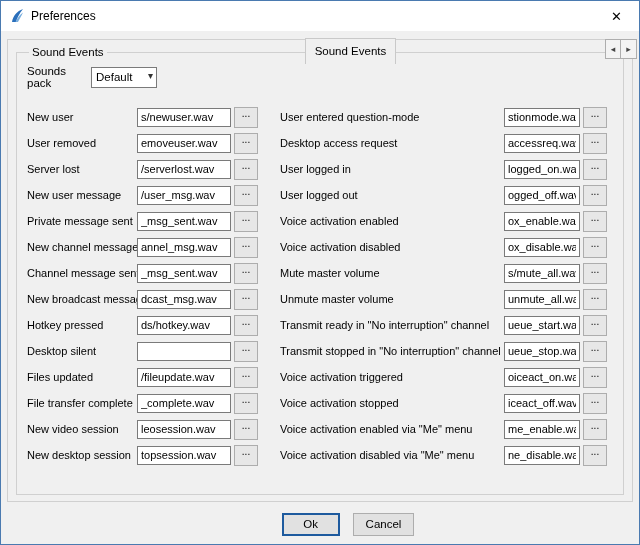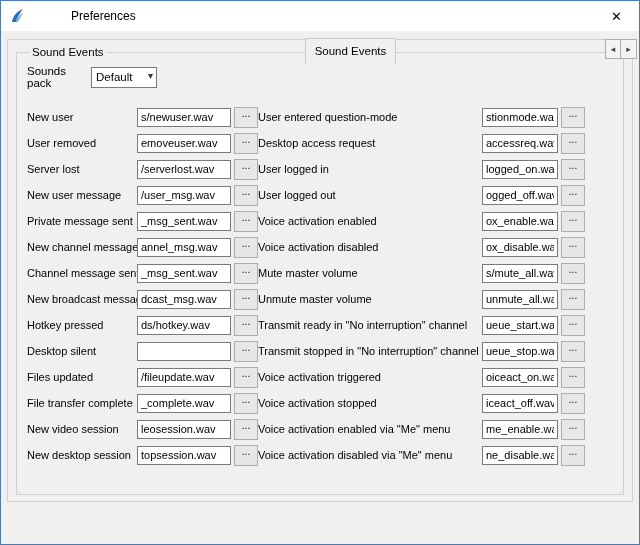--- a/index.html
+++ b/index.html
@@ -4,21 +4,21 @@
 <style>
   * { box-sizing: border-box; margin: 0; padding: 0; }
   html, body { width: 640px; height: 545px; overflow: hidden; }
   body { font-family: "Liberation Sans", sans-serif; font-size: 12px; color: #000; background: #f0f0f0; }
 
   .window { width: 640px; height: 545px; border: 1px solid #4a7ab0; background: #f0f0f0; position: relative; }
 
   
   .titlebar { height: 30px; background: #ffffff; display: flex; align-items: center; padding-left: 8px; }
   .app-icon { width: 16px; height: 16px; margin-right: 6px; display: inline-flex; }
-  .title { font-size: 12px; margin-left: 40px; }
+  .title { font-size: 12px; }
   .close-btn { margin-left: auto; width: 45px; height: 29px; border: none; background: transparent; font-size: 13px; color: #000; cursor: default; font-family: "Liberation Sans", sans-serif; }
 
   
   .tabbar { position: relative; padding: 6px 0 0 8px; height: 33px; }
   .tabs { display: flex; align-items: flex-end; width: 606px; overflow: hidden; height: 27px; }
   .tab { flex: 0 0 auto; padding: 4px 9px 4px 9px; border: 1px solid #d9d9d9; border-bottom: none; background: linear-gradient(#f4f4f4, #e9e9e9); margin-right: 1px; white-space: nowrap; font-size: 11.5px; height: 22px; position: relative; z-index: 1; }
   .tab.active { background: #f0f0f0; height: 26px; padding-top: 6px; margin-top: -2px; z-index: 3; border-color: #c9c9c9; }
   .tab-scroll { position: absolute; right: 2px; top: 8px; display: flex; z-index: 4; }
   .tab-scroll button { width: 16px; height: 20px; border: 1px solid #adadad; background: #f3f3f3; font-size: 9px; padding: 0; color: #444; font-family: "Liberation Sans", sans-serif; }
   .tab-scroll button + button { border-left: none; }
@@ -27,21 +27,21 @@
   .pane { position: absolute; left: 6px; right: 6px; top: 38px; bottom: 42px; border: 1px solid #d0d0d0; background: #f0f0f0; z-index: 2; padding: 6px 8px; }
 
   fieldset.group { border: 1px solid #d0d0d0; height: 100%; padding: 2px 10px 0 10px; }
   fieldset.group legend { font-size: 11.5px; padding: 0 3px; margin-left: 2px; }
 
   .packrow { display: flex; align-items: center; margin: 6px 0 16px 0; height: 22px; }
   .packrow .plabel { width: 64px; font-size: 11.5px; }
   .combo { width: 66px; height: 21px; background: #fff; border: 1px solid #7a7a7a; display: flex; align-items: center; padding-left: 4px; font-size: 11.5px; position: relative; }
   .combo .arrow { position: absolute; right: 3px; top: 2px; font-size: 10px; color: #333; }
 
-  .cols { display: flex; }
+  .cols { display: flex; gap: 22px; }
   .col { display: flex; flex-direction: column; }
   .row { display: flex; align-items: center; height: 26px; }
   .row .lbl { font-size: 11px; white-space: nowrap; overflow: hidden; flex: 0 0 auto; }
   .col.left .lbl { width: 110px; }
   .col.right .lbl { width: 224px; }
   .row input.txt { height: 19px; border: 1px solid #7a7a7a; background: #fff; font-family: "Liberation Sans", sans-serif; font-size: 11px; padding: 0 3px; }
   .col.left input.txt { width: 94px; }
   .col.right input.txt { width: 76px; }
   .row .browse { width: 24px; height: 21px; margin-left: 3px; border: 1px solid #adadad; background: #e7e7e7; font-size: 10px; line-height: 10px; padding: 0 0 6px 0; font-family: "Liberation Sans", sans-serif; }
 
@@ -237,14 +237,18 @@
             <div class="row">
               <span class="lbl">Voice activation disabled via "Me" menu</span>
               <input class="txt" type="text" value="ne_disable.wav" style="">
               <button class="browse">...</button>
             </div>
           </div>
       </div>
     </fieldset>
   </div>
 
+  <div class="footer">
+    <button class="btn ok">Ok</button>
+    <button class="btn">Cancel</button>
+  </div>
 
 </div>
 
 </body></html>

